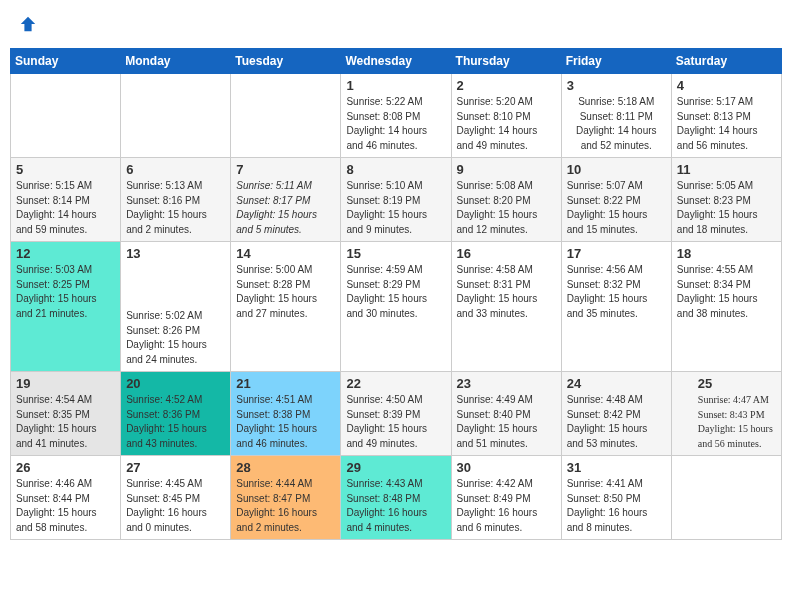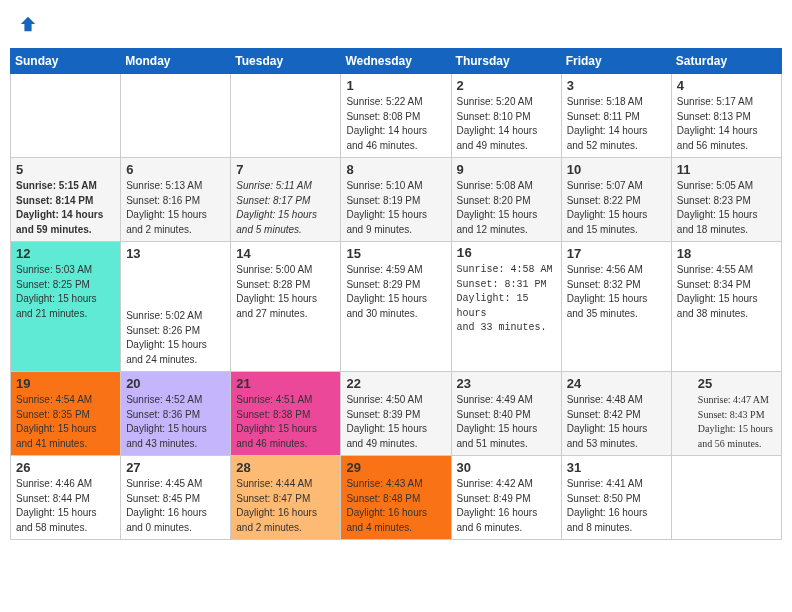--- a/index.html
+++ b/index.html
@@ -130,37 +130,37 @@
         </td>
         <td style="background: rgb(255, 255, 255);">
           <div class="day-num">2</div>
           <div class="day-info" style="white-space: pre-line;">Sunrise: 5:20 AM
 Sunset: 8:10 PM
 Daylight: 14 hours
 and 49 minutes.</div>
         </td>
         <td style="background: rgb(255, 255, 255);">
           <div class="day-num">3</div>
-          <div class="day-info" style="white-space: pre-line;">Sunrise: 5:18 AM
+          <div class="day-info" style="white-space: pre-line; text-align: center;">Sunrise: 5:18 AM
 Sunset: 8:11 PM
 Daylight: 14 hours
 and 52 minutes.</div>
         </td>
         <td style="background: rgb(255, 255, 255);">
           <div class="day-num">4</div>
           <div class="day-info" style="white-space: pre-line;">Sunrise: 5:17 AM
 Sunset: 8:13 PM
 Daylight: 14 hours
 and 56 minutes.</div>
         </td>
       </tr>
       <tr>
         <td style="background: rgb(245, 245, 245);">
           <div class="day-num">5</div>
-          <div class="day-info" style="white-space: pre-line; font-weight: bold;">Sunrise: 5:15 AM
+          <div class="day-info" style="white-space: pre-line;">Sunrise: 5:15 AM
 Sunset: 8:14 PM
 Daylight: 14 hours
 and 59 minutes.</div>
         </td>
         <td style="background: rgb(245, 245, 245);">
           <div class="day-num">6</div>
           <div class="day-info" style="white-space: pre-line;">Sunrise: 5:13 AM
 Sunset: 8:16 PM
 Daylight: 15 hours
 and 2 minutes.</div>
@@ -223,21 +223,21 @@
 Daylight: 15 hours
 and 27 minutes.</div>
         </td>
         <td style="background: rgb(255, 255, 255);">
           <div class="day-num">15</div>
           <div class="day-info" style="white-space: pre-line;">Sunrise: 4:59 AM
 Sunset: 8:29 PM
 Daylight: 15 hours
 and 30 minutes.</div>
         </td>
-        <td style="background: rgb(255, 255, 255); font-family: Liberation Mono, monospace;">
+        <td style="background: rgb(255, 255, 255);">
           <div class="day-num">16</div>
           <div class="day-info" style="white-space: pre-line;">Sunrise: 4:58 AM
 Sunset: 8:31 PM
 Daylight: 15 hours
 and 33 minutes.</div>
         </td>
         <td style="background: rgb(255, 255, 255);">
           <div class="day-num">17</div>
           <div class="day-info" style="white-space: pre-line;">Sunrise: 4:56 AM
 Sunset: 8:32 PM
@@ -246,35 +246,35 @@
         </td>
         <td style="background: rgb(255, 255, 255);">
           <div class="day-num">18</div>
           <div class="day-info" style="white-space: pre-line;">Sunrise: 4:55 AM
 Sunset: 8:34 PM
 Daylight: 15 hours
 and 38 minutes.</div>
         </td>
       </tr>
       <tr>
-        <td style="background: #f97316;">
+        <td style="background: #e5e5e5;">
           <div class="day-num">19</div>
           <div class="day-info" style="white-space: pre-line;">Sunrise: 4:54 AM
 Sunset: 8:35 PM
 Daylight: 15 hours
 and 41 minutes.</div>
         </td>
-        <td style="background: #c4b5fd;">
+        <td style="background: #14b8a6;">
           <div class="day-num">20</div>
           <div class="day-info" style="white-space: pre-line;">Sunrise: 4:52 AM
 Sunset: 8:36 PM
 Daylight: 15 hours
 and 43 minutes.</div>
         </td>
-        <td style="background: #ec4899;">
+        <td style="background: #7dd3fc;">
           <div class="day-num">21</div>
           <div class="day-info" style="white-space: pre-line;">Sunrise: 4:51 AM
 Sunset: 8:38 PM
 Daylight: 15 hours
 and 46 minutes.</div>
         </td>
         <td style="background: rgb(245, 245, 245);">
           <div class="day-num">22</div>
           <div class="day-info" style="white-space: pre-line;">Sunrise: 4:50 AM
 Sunset: 8:39 PM
@@ -318,21 +318,21 @@
 Daylight: 16 hours
 and 0 minutes.</div>
         </td>
         <td style="background: #fdba74;">
           <div class="day-num">28</div>
           <div class="day-info" style="white-space: pre-line;">Sunrise: 4:44 AM
 Sunset: 8:47 PM
 Daylight: 16 hours
 and 2 minutes.</div>
         </td>
-        <td style="background: #f97316; margin-left: 40px;">
+        <td style="background: #5eead4; margin-left: 40px;">
           <div class="day-num">29</div>
           <div class="day-info" style="white-space: pre-line;">Sunrise: 4:43 AM
 Sunset: 8:48 PM
 Daylight: 16 hours
 and 4 minutes.</div>
         </td>
         <td style="background: rgb(255, 255, 255);">
           <div class="day-num">30</div>
           <div class="day-info" style="white-space: pre-line;">Sunrise: 4:42 AM
 Sunset: 8:49 PM

